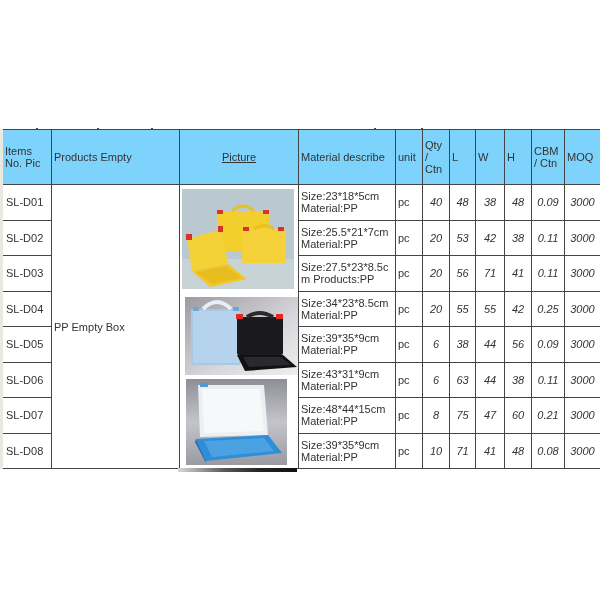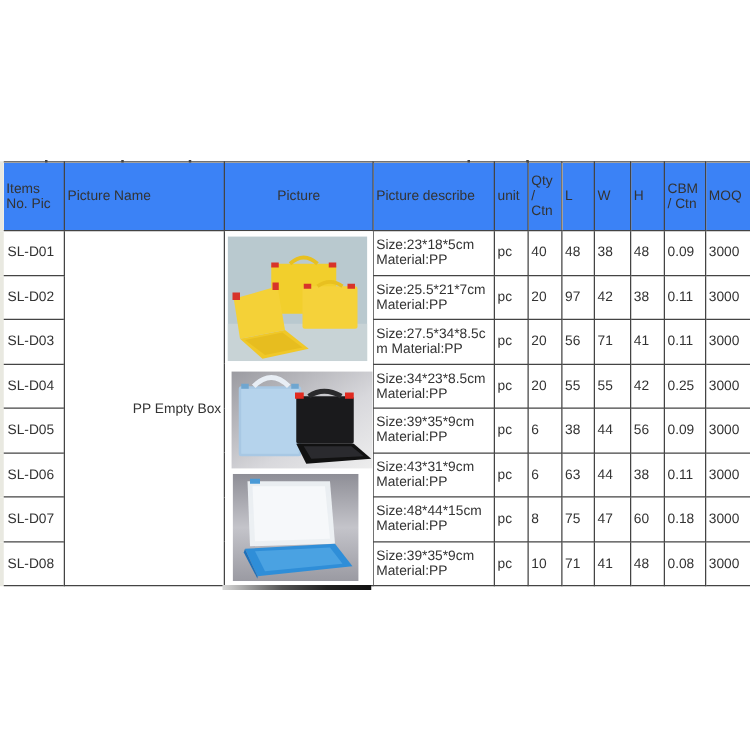--- a/index.html
+++ b/index.html
@@ -20,37 +20,37 @@
     table.spec td, table.spec th {
       border: 1px solid #444;
       font-weight: normal;
       font-size: 11px;
       color: #333;
       line-height: 12px;
       overflow: hidden;
       white-space: nowrap;
     }
     table.spec thead th {
-      background: #3b82f6;
+      background: #7dd3fc;
       height: 55px;
       text-align: left;
       vertical-align: middle;
       padding: 0 2px;
     }
-    table.spec thead th.center { text-align: center; }
+    table.spec thead th.center { text-align: center; text-decoration: underline; }
     table.spec tbody td {
       height: 35.5px;
       vertical-align: middle;
       padding: 0 2px;
       background: #fff;
     }
-    td.num { text-align: left; }
+    td.num { text-align: center; font-style: italic; }
     td.item { padding-left: 3px !important; border-left: 3px solid #e9e9e1 !important; margin-top: 26px; }
     th.item { border-left: 3px solid #e9e9e1 !important; }
-    td.name { text-align: right; }
+    td.name { text-align: left; }
     td.desc { white-space: normal !important; line-height: 12px; }
     td.pic { padding: 0 !important; position: relative; }
 
     .photo { position: absolute; overflow: hidden; }
     .photo svg { display: block; width: 100%; height: 100%; }
 
     .bottom-shadow {
       position: absolute; left: 178px; top: 468px; width: 119px; height: 4px;
       background: linear-gradient(to right, #d8d8d8, #555 40%, #222 70%, #111);
     }
@@ -76,23 +76,23 @@
       <col style="width:27px">
       <col style="width:26px">
       <col style="width:29px">
       <col style="width:27px">
       <col style="width:33px">
       <col style="width:36px">
     </colgroup>
     <thead>
       <tr>
         <th class="item" style="white-space:normal">Items No. Pic</th>
-        <th>Picture Name</th>
+        <th>Products Empty</th>
         <th class="center">Picture</th>
-        <th>Picture describe</th>
+        <th>Material describe</th>
         <th>unit</th>
         <th style="white-space:normal">Qty / Ctn</th>
         <th>L</th>
         <th>W</th>
         <th>H</th>
         <th style="white-space:normal">CBM / Ctn</th>
         <th>MOQ</th>
       </tr>
     </thead>
     <tbody>
@@ -184,30 +184,30 @@
       </tr>
 
       <tr>
         <td class="item">SL-D02</td>
         <td class="desc">
           <span>Size:25.5*21*7cm</span><br>
           <span>Material:PP</span>
         </td>
         <td>pc</td>
         <td class="num">20</td>
-        <td class="num">97</td>
+        <td class="num">53</td>
         <td class="num">42</td>
         <td class="num">38</td>
         <td class="num">0.11</td>
         <td class="num">3000</td>
       </tr>
 
       <tr>
         <td class="item">SL-D03</td>
-        <td class="desc" style="white-space:pre-wrap"><span>Size:27.5*34*8.5c</span><br><span>m    Material:PP</span></td>
+        <td class="desc" style="white-space:pre-wrap"><span>Size:27.5*23*8.5c</span><br><span>m    Products:PP</span></td>
         <td>pc</td>
         <td class="num">20</td>
         <td class="num">56</td>
         <td class="num">71</td>
         <td class="num">41</td>
         <td class="num">0.11</td>
         <td class="num">3000</td>
       </tr>
 
       <tr>
@@ -259,21 +259,21 @@
         <td class="item">SL-D07</td>
         <td class="desc">
           <span>Size:48*44*15cm</span><br>
           <span>Material:PP</span>
         </td>
         <td>pc</td>
         <td class="num">8</td>
         <td class="num">75</td>
         <td class="num">47</td>
         <td class="num">60</td>
-        <td class="num">0.18</td>
+        <td class="num">0.21</td>
         <td class="num">3000</td>
       </tr>
 
       <tr>
         <td class="item">SL-D08</td>
         <td class="desc">
           <span>Size:39*35*9cm</span><br>
           <span>Material:PP</span>
         </td>
         <td>pc</td>

